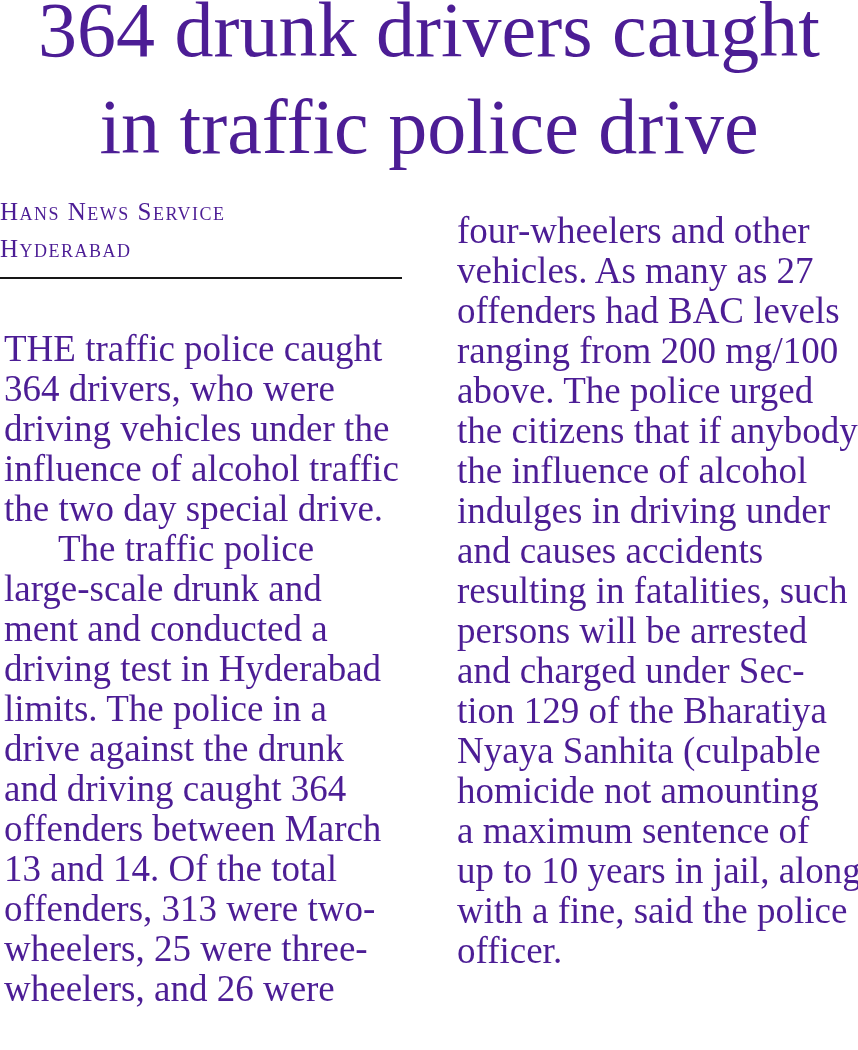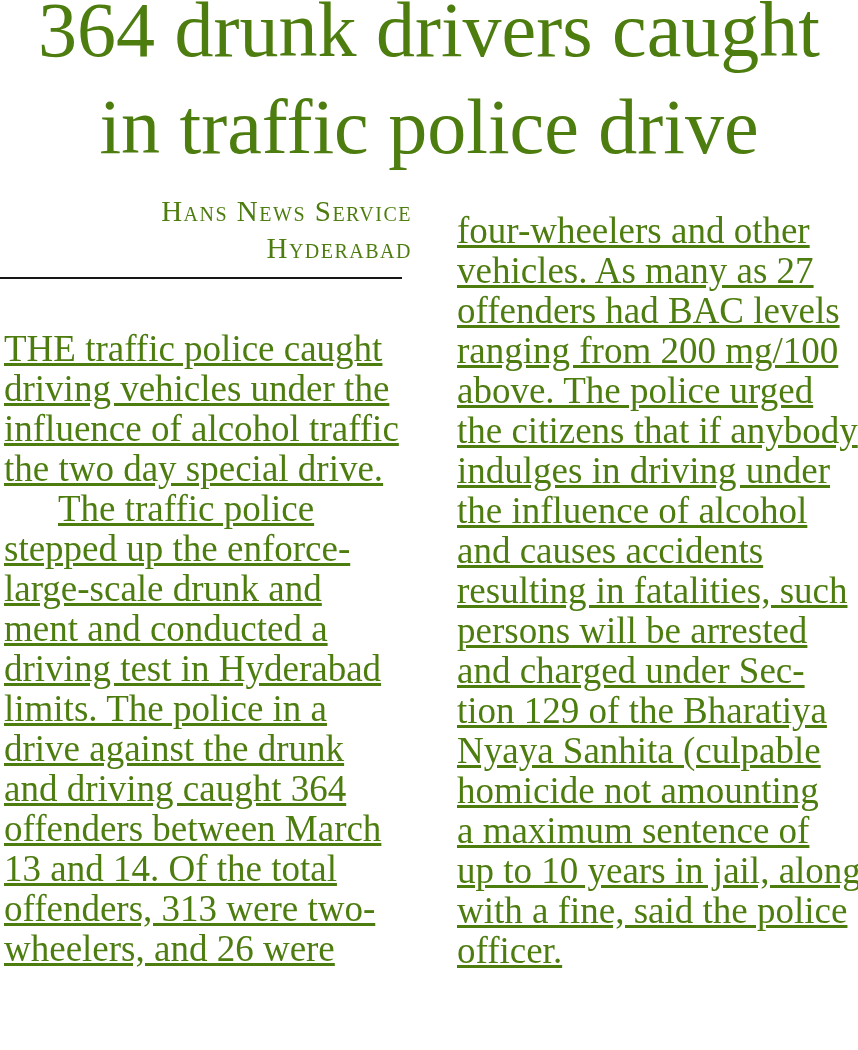--- a/index.html
+++ b/index.html
@@ -3,62 +3,61 @@
 <meta charset="utf-8">
 <style>
   html, body { margin: 0; padding: 0; background: #ffffff; }
   .page {
     position: relative;
     width: 858px;
     height: 1050px;
     background: #ffffff;
     overflow: hidden;
     font-family: "Liberation Serif", "DejaVu Serif", serif;
-    color: #4d7c0f;
+    color: #4c1d95;
   }
   .headline {
     position: absolute;
     top: -19px;
     left: 0;
     width: 858px;
     text-align: center;
     font-size: 78px;
     line-height: 97px;
     font-weight: 500;
     letter-spacing: 0px;
     white-space: nowrap;
   }
   .byline {
     position: absolute;
     top: 193px;
     left: 0;
     width: 412px;
-    text-align: right;
+    text-align: left;
     font-variant: small-caps;
-    font-size: 29px;
+    font-size: 25px;
     line-height: 37px;
     letter-spacing: 1.5px;
   }
   .divider {
     position: absolute;
     top: 277px;
     left: 0;
     width: 402px;
     height: 0;
     border-top: 2px solid #161616;
   }
   .col {
     position: absolute;
     font-size: 37px;
     line-height: 40px;
   }
   .col .line {
     white-space: nowrap;
     height: 40px;
-    text-decoration: underline;
   }
   .col-left  { left: 4px;   top: 329px; width: 440px; }
   .col-right { left: 457px; top: 211px; width: 401px; }
   .para-indent { padding-left: 54px; }
 </style>
 </head>
 <body>
 
 <div class="page">
 
@@ -69,46 +68,47 @@
 
   <div class="byline">
     <div>Hans News Service</div>
     <div>Hyderabad</div>
   </div>
 
   <div class="divider"></div>
 
   <div class="col col-left">
     <div class="line">THE traffic police caught</div>
+    <div class="line">364 drivers, who were</div>
     <div class="line">driving vehicles under the</div>
     <div class="line">influence of alcohol traffic</div>
     <div class="line">the two day special drive.</div>
     <div class="line para-indent">The traffic police</div>
-    <div class="line">stepped up the enforce-</div>
     <div class="line">large-scale drunk and</div>
     <div class="line">ment and conducted a</div>
     <div class="line">driving test in Hyderabad</div>
     <div class="line">limits. The police in a</div>
     <div class="line">drive against the drunk</div>
     <div class="line">and driving caught 364</div>
     <div class="line">offenders between March</div>
     <div class="line">13 and 14. Of the total</div>
     <div class="line">offenders, 313 were two-</div>
+    <div class="line">wheelers, 25 were three-</div>
     <div class="line">wheelers, and 26 were</div>
   </div>
 
   <div class="col col-right">
     <div class="line">four-wheelers and other</div>
     <div class="line">vehicles. As many as 27</div>
     <div class="line">offenders had BAC levels</div>
     <div class="line">ranging from 200 mg/100</div>
     <div class="line">above. The police urged</div>
     <div class="line">the citizens that if anybody</div>
+    <div class="line">the influence of alcohol</div>
     <div class="line">indulges in driving under</div>
-    <div class="line">the influence of alcohol</div>
     <div class="line">and causes accidents</div>
     <div class="line">resulting in fatalities, such</div>
     <div class="line">persons will be arrested</div>
     <div class="line">and charged under Sec-</div>
     <div class="line">tion 129 of the Bharatiya</div>
     <div class="line">Nyaya Sanhita (culpable</div>
     <div class="line">homicide not amounting</div>
     <div class="line">a maximum sentence of</div>
     <div class="line">up to 10 years in jail, along</div>
     <div class="line">with a fine, said the police</div>

